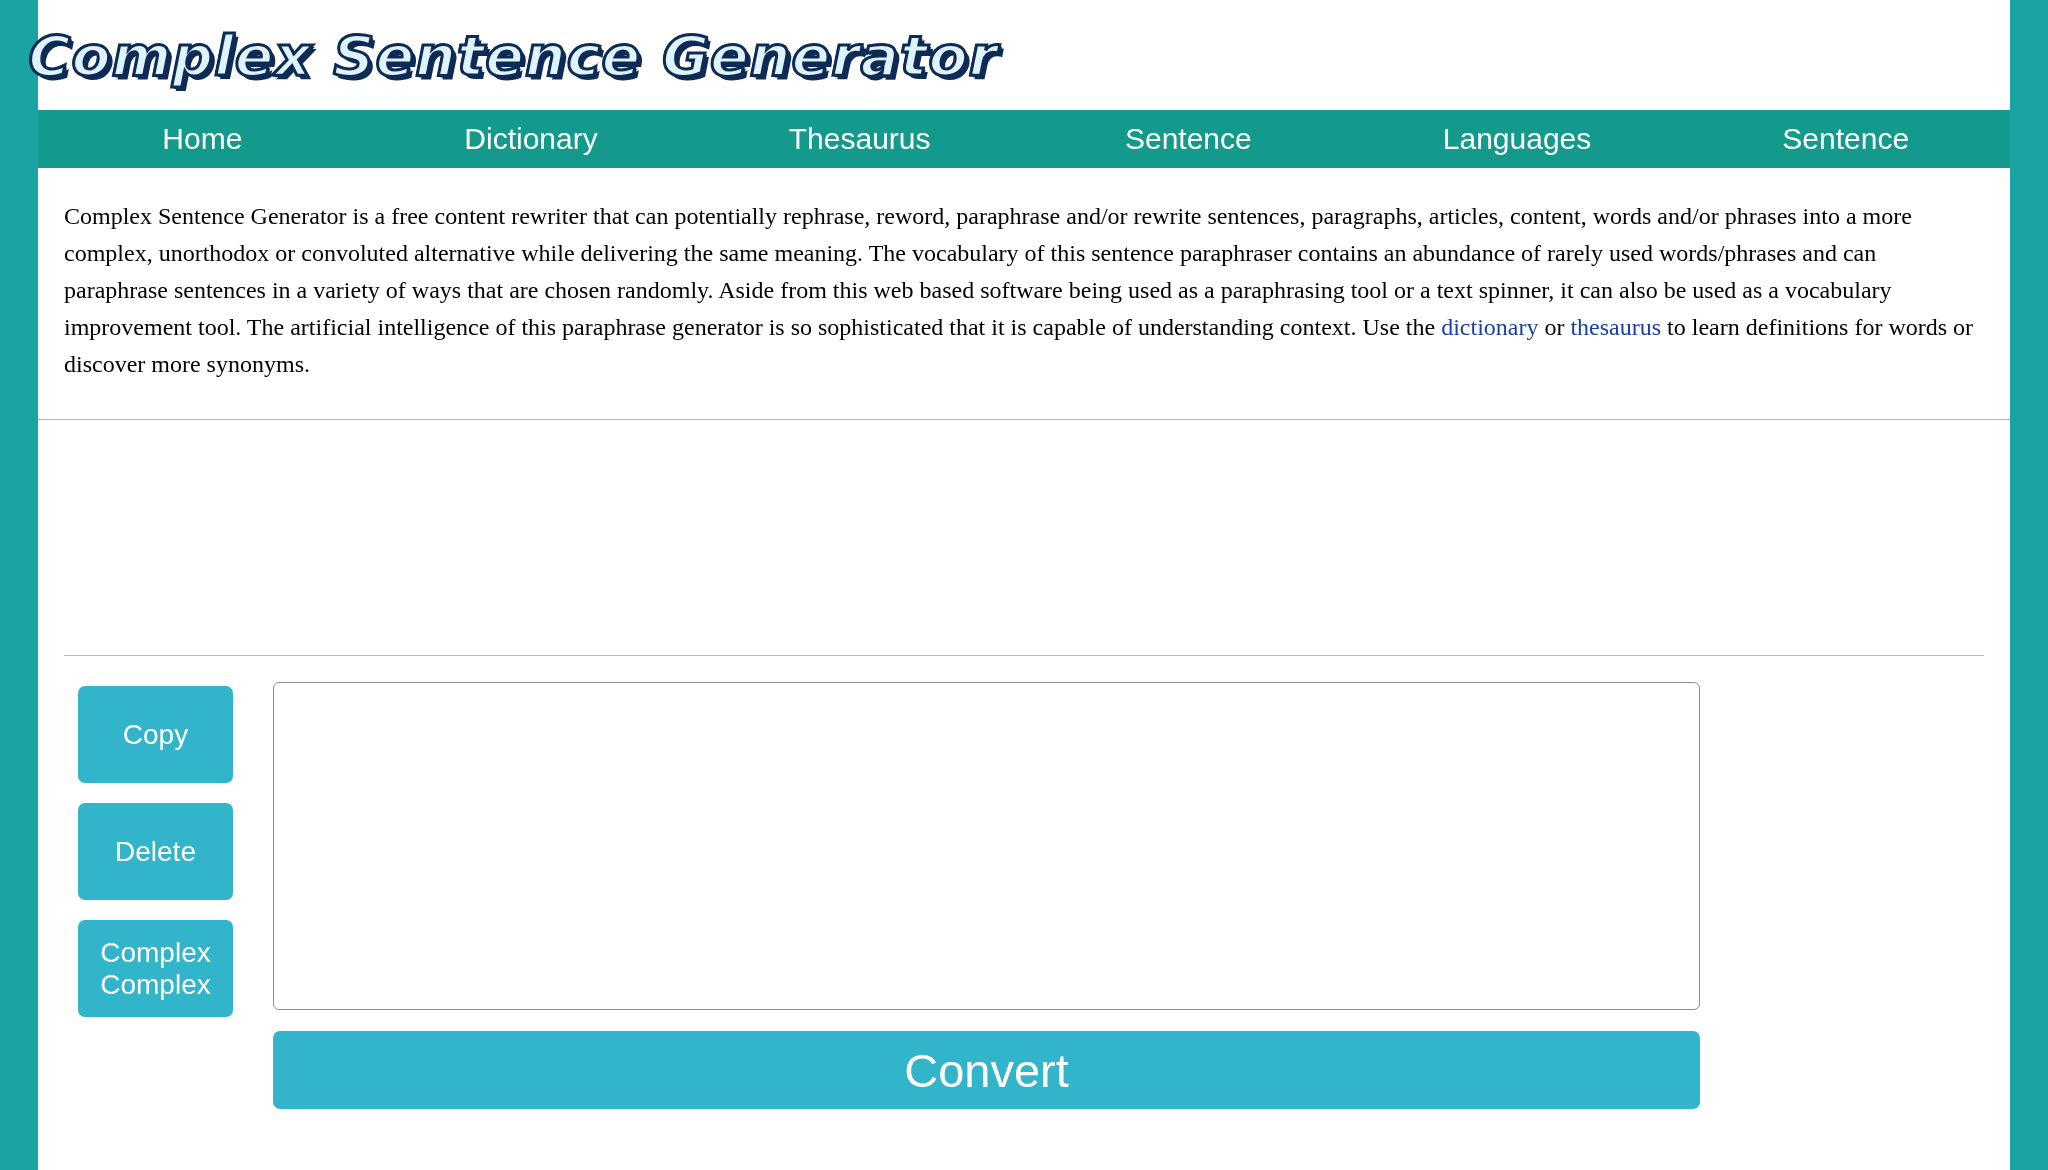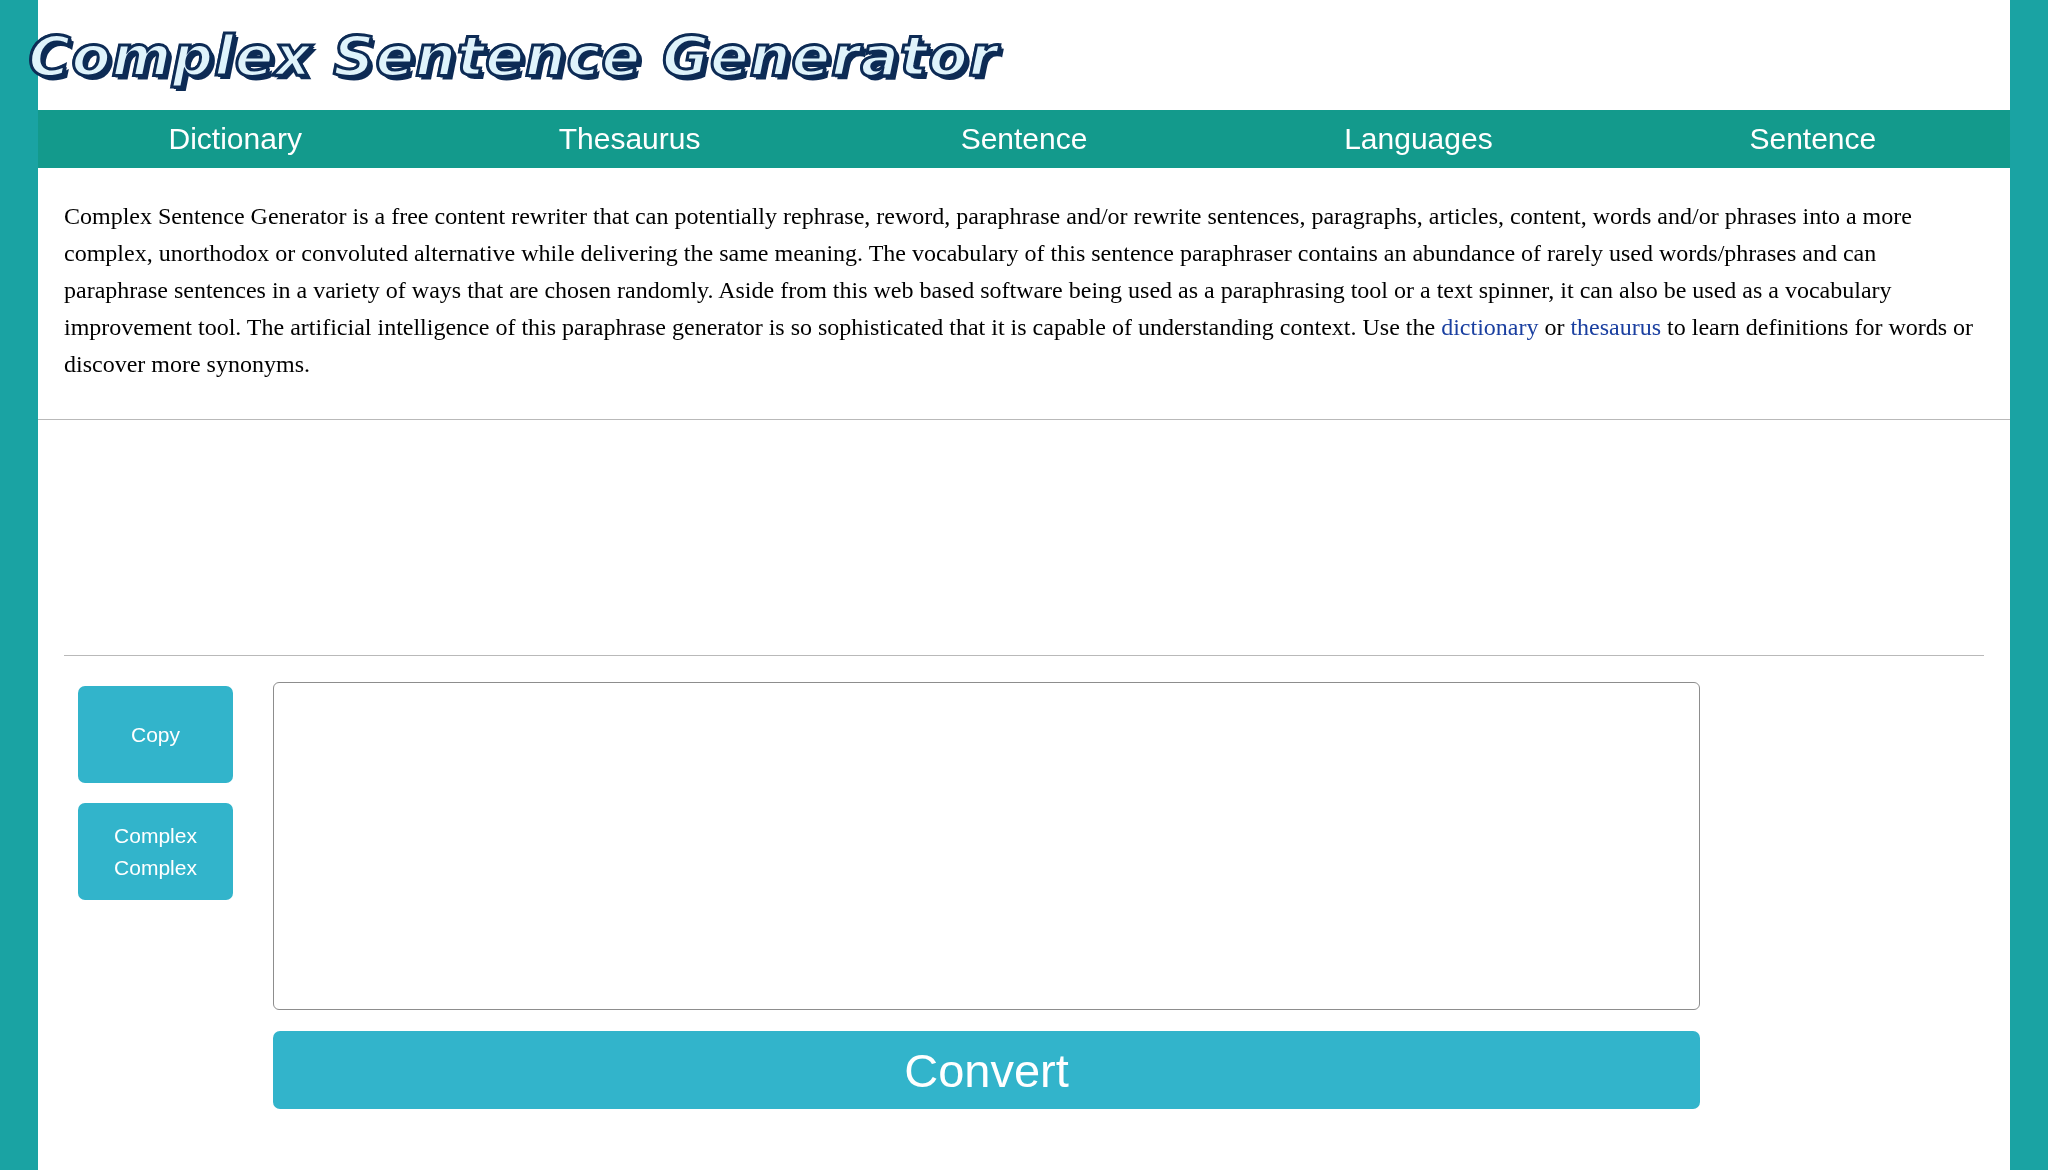--- a/index.html
+++ b/index.html
@@ -115,21 +115,21 @@
     align-items: center;
     padding-top: 4px;
   }
   .side-btn {
     width: 155px;
     height: 97px;
     background: #32b4cb;
     color: #ffffff;
     border: none;
     border-radius: 7px;
-    font-size: 21px;
+    font-size: 28px;
     font-family: "Liberation Sans", sans-serif;
     margin-bottom: 20px;
     cursor: pointer;
     display: flex;
     align-items: center;
     justify-content: center;
     text-align: center;
     line-height: 32px;
     padding: 0 6px;
     box-sizing: border-box;
@@ -172,37 +172,39 @@
   <div class="teal-left"></div>
   <div class="teal-right"></div>
 
   <div class="content">
 
     <div class="header">
       <div class="logo">Complex Sentence Generator</div>
     </div>
 
     <nav class="nav">
+      <div class="nav-item">Home</div>
       <div class="nav-item">Dictionary</div>
       <div class="nav-item">Thesaurus</div>
       <div class="nav-item">Sentence</div>
       <div class="nav-item">Languages</div>
       <div class="nav-item">Sentence</div>
     </nav>
 
     <div class="intro-wrap">
       <p class="intro"><span>Complex Sentence Generator is a free content rewriter that can potentially rephrase, reword, paraphrase and/or rewrite sentences, paragraphs, articles, content, words and/or phrases into a more complex, unorthodox or convoluted alternative while delivering the same meaning. The vocabulary of this sentence paraphraser contains an abundance of rarely used words/phrases and can paraphrase sentences in a variety of ways that are chosen randomly. Aside from this web based software being used as a paraphrasing tool or a text spinner, it can also be used as a vocabulary improvement tool. The artificial intelligence of this paraphrase generator is so sophisticated that it is capable of understanding context. Use the </span><a href="#">dictionary</a><span> or </span><a href="#">thesaurus</a><span> to learn definitions for words or discover more synonyms.</span></p>
     </div>
 
     <div class="spacer-panel"></div>
 
     <div class="tool">
 
       <div class="btn-col">
         <button class="side-btn">Copy</button>
+        <button class="side-btn">Delete</button>
         <button class="side-btn">
             <span><span>Complex</span><br><span>Complex</span></span>
           </button>
       </div>
 
       <div class="editor-col">
         <textarea class="textbox" placeholder="" style=""></textarea>
         <button class="convert-btn">Convert</button>
       </div>
 

